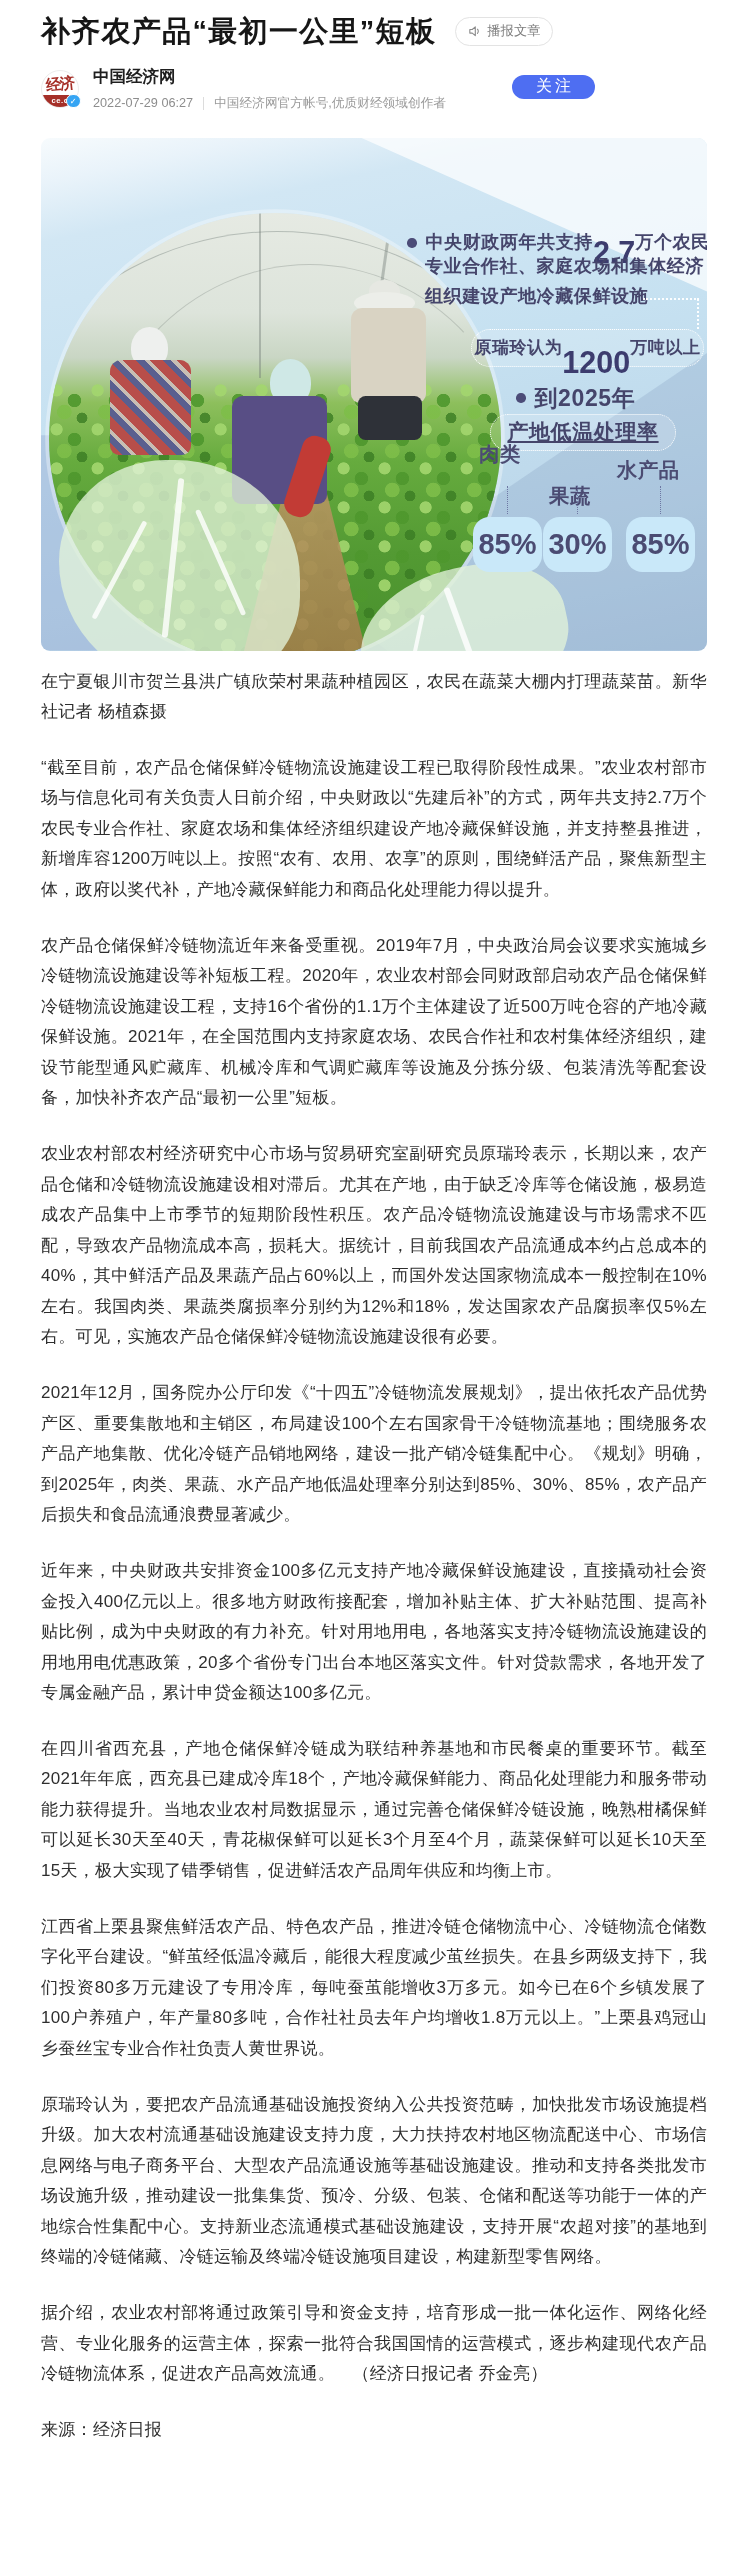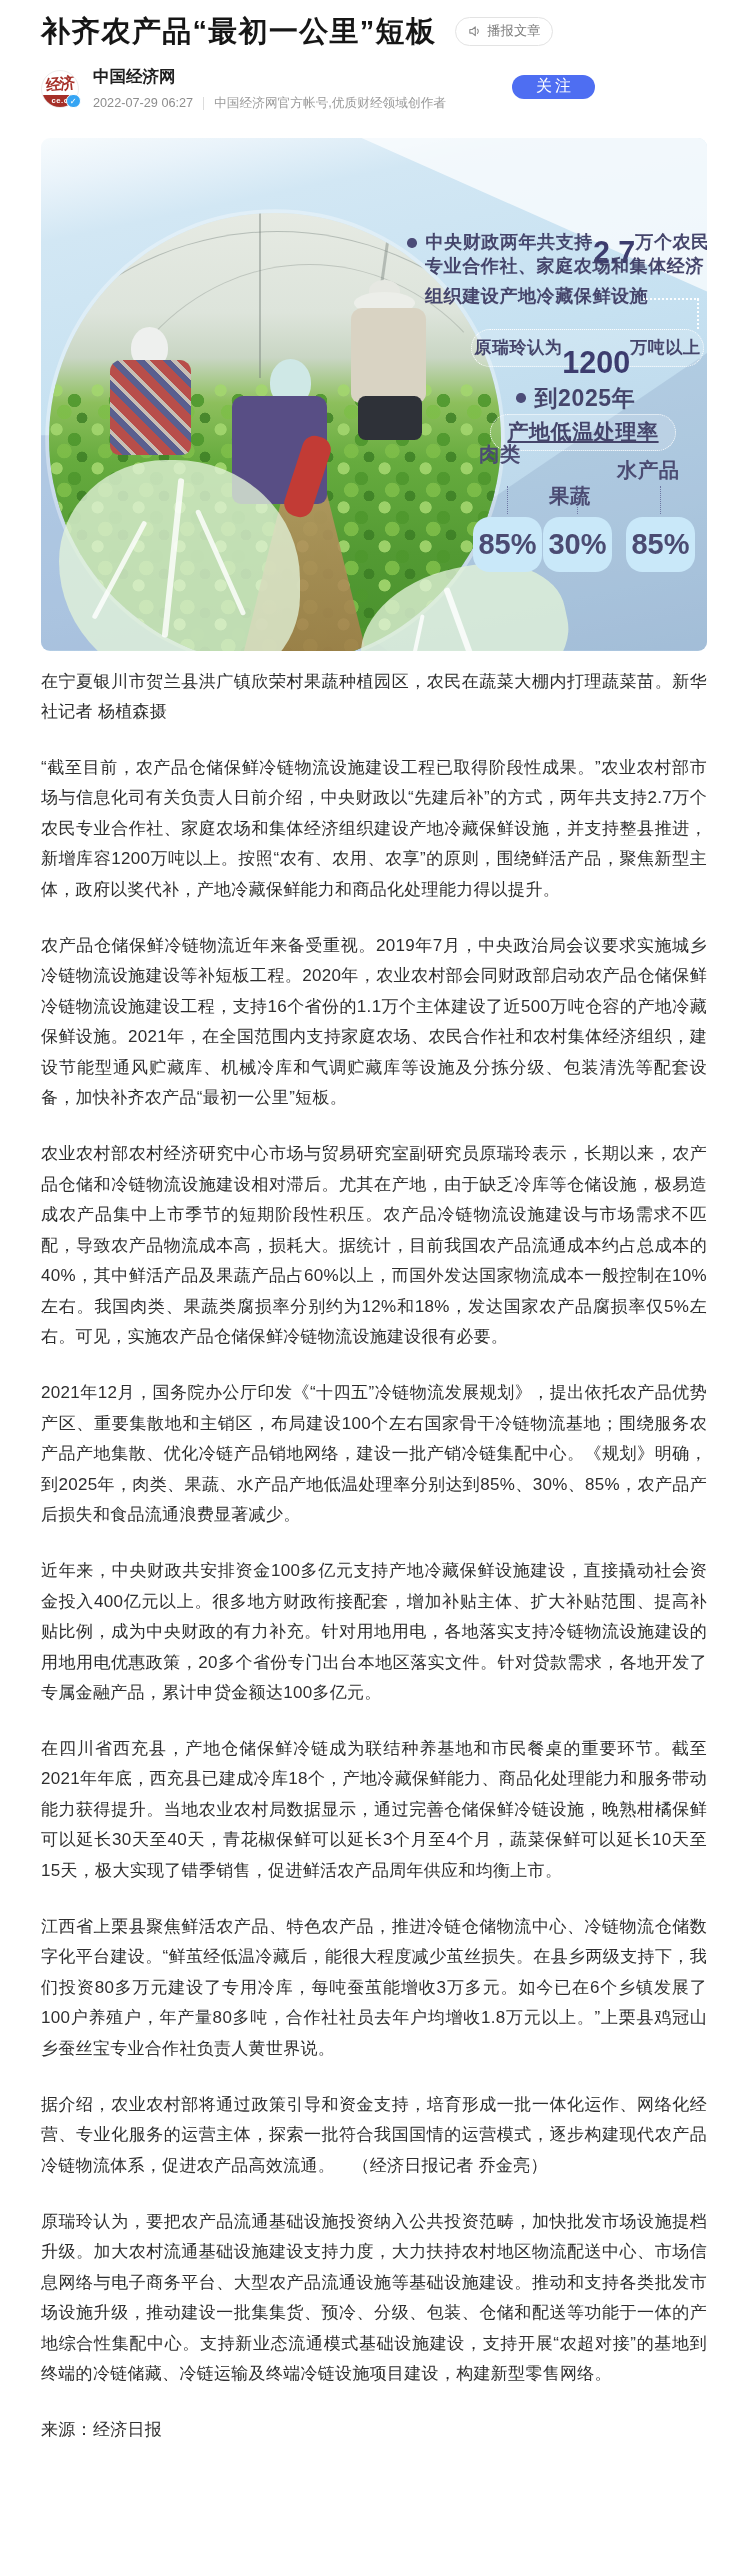--- a/index.html
+++ b/index.html
@@ -257,19 +257,19 @@
 
   <div class="article">
     <p>在宁夏银川市贺兰县洪广镇欣荣村果蔬种植园区，农民在蔬菜大棚内打理蔬菜苗。新华社记者 杨植森摄</p>
     <p>“截至目前，农产品仓储保鲜冷链物流设施建设工程已取得阶段性成果。”农业农村部市场与信息化司有关负责人日前介绍，中央财政以“先建后补”的方式，两年共支持2.7万个农民专业合作社、家庭农场和集体经济组织建设产地冷藏保鲜设施，并支持整县推进，新增库容1200万吨以上。按照“农有、农用、农享”的原则，围绕鲜活产品，聚焦新型主体，政府以奖代补，产地冷藏保鲜能力和商品化处理能力得以提升。</p>
     <p>农产品仓储保鲜冷链物流近年来备受重视。2019年7月，中央政治局会议要求实施城乡冷链物流设施建设等补短板工程。2020年，农业农村部会同财政部启动农产品仓储保鲜冷链物流设施建设工程，支持16个省份的1.1万个主体建设了近500万吨仓容的产地冷藏保鲜设施。2021年，在全国范围内支持家庭农场、农民合作社和农村集体经济组织，建设节能型通风贮藏库、机械冷库和气调贮藏库等设施及分拣分级、包装清洗等配套设备，加快补齐农产品“最初一公里”短板。</p>
     <p>农业农村部农村经济研究中心市场与贸易研究室副研究员原瑞玲表示，长期以来，农产品仓储和冷链物流设施建设相对滞后。尤其在产地，由于缺乏冷库等仓储设施，极易造成农产品集中上市季节的短期阶段性积压。农产品冷链物流设施建设与市场需求不匹配，导致农产品物流成本高，损耗大。据统计，目前我国农产品流通成本约占总成本的40%，其中鲜活产品及果蔬产品占60%以上，而国外发达国家物流成本一般控制在10%左右。我国肉类、果蔬类腐损率分别约为12%和18%，发达国家农产品腐损率仅5%左右。可见，实施农产品仓储保鲜冷链物流设施建设很有必要。</p>
     <p>2021年12月，国务院办公厅印发《“十四五”冷链物流发展规划》，提出依托农产品优势产区、重要集散地和主销区，布局建设100个左右国家骨干冷链物流基地；围绕服务农产品产地集散、优化冷链产品销地网络，建设一批产销冷链集配中心。《规划》明确，到2025年，肉类、果蔬、水产品产地低温处理率分别达到85%、30%、85%，农产品产后损失和食品流通浪费显著减少。</p>
     <p>近年来，中央财政共安排资金100多亿元支持产地冷藏保鲜设施建设，直接撬动社会资金投入400亿元以上。很多地方财政衔接配套，增加补贴主体、扩大补贴范围、提高补贴比例，成为中央财政的有力补充。针对用地用电，各地落实支持冷链物流设施建设的用地用电优惠政策，20多个省份专门出台本地区落实文件。针对贷款需求，各地开发了专属金融产品，累计申贷金额达100多亿元。</p>
     <p>在四川省西充县，产地仓储保鲜冷链成为联结种养基地和市民餐桌的重要环节。截至2021年年底，西充县已建成冷库18个，产地冷藏保鲜能力、商品化处理能力和服务带动能力获得提升。当地农业农村局数据显示，通过完善仓储保鲜冷链设施，晚熟柑橘保鲜可以延长30天至40天，青花椒保鲜可以延长3个月至4个月，蔬菜保鲜可以延长10天至15天，极大实现了错季销售，促进鲜活农产品周年供应和均衡上市。</p>
     <p>江西省上栗县聚焦鲜活农产品、特色农产品，推进冷链仓储物流中心、冷链物流仓储数字化平台建设。“鲜茧经低温冷藏后，能很大程度减少茧丝损失。在县乡两级支持下，我们投资80多万元建设了专用冷库，每吨蚕茧能增收3万多元。如今已在6个乡镇发展了100户养殖户，年产量80多吨，合作社社员去年户均增收1.8万元以上。”上栗县鸡冠山乡蚕丝宝专业合作社负责人黄世界说。</p>
+    <p>原瑞玲认为，要把农产品流通基础设施投资纳入公共投资范畴，加快批发市场设施提档升级。加大农村流通基础设施建设支持力度，大力扶持农村地区物流配送中心、市场信息网络与电子商务平台、大型农产品流通设施等基础设施建设。推动和支持各类批发市场设施升级，推动建设一批集集货、预冷、分级、包装、仓储和配送等功能于一体的产地综合性集配中心。支持新业态流通模式基础设施建设，支持开展“农超对接”的基地到终端的冷链储藏、冷链运输及终端冷链设施项目建设，构建新型零售网络。</p>
     <p>据介绍，农业农村部将通过政策引导和资金支持，培育形成一批一体化运作、网络化经营、专业化服务的运营主体，探索一批符合我国国情的运营模式，逐步构建现代农产品冷链物流体系，促进农产品高效流通。　（经济日报记者 乔金亮）</p>
-    <p>原瑞玲认为，要把农产品流通基础设施投资纳入公共投资范畴，加快批发市场设施提档升级。加大农村流通基础设施建设支持力度，大力扶持农村地区物流配送中心、市场信息网络与电子商务平台、大型农产品流通设施等基础设施建设。推动和支持各类批发市场设施升级，推动建设一批集集货、预冷、分级、包装、仓储和配送等功能于一体的产地综合性集配中心。支持新业态流通模式基础设施建设，支持开展“农超对接”的基地到终端的冷链储藏、冷链运输及终端冷链设施项目建设，构建新型零售网络。</p>
     <div class="source-line">来源：经济日报</div>
   </div>
 
 </div>
 
 
 </body></html>

